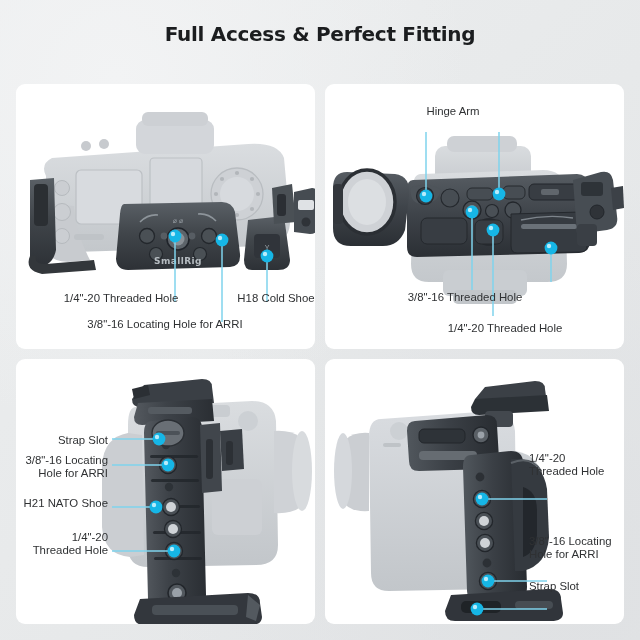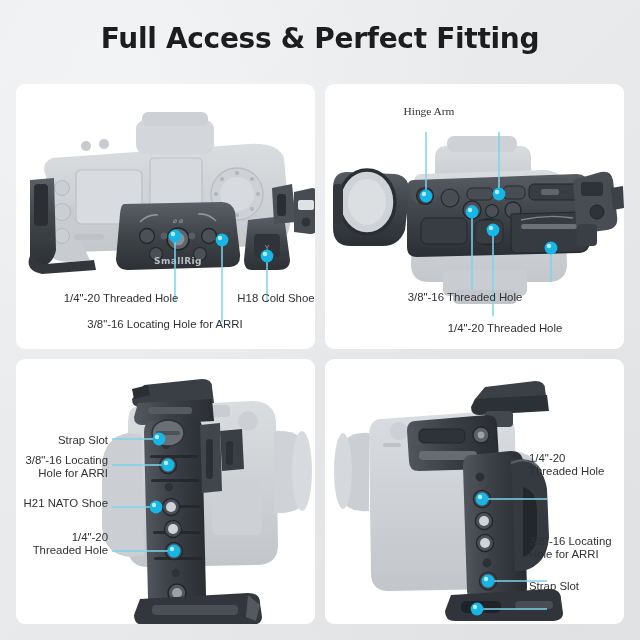--- a/index.html
+++ b/index.html
@@ -15,21 +15,21 @@
     background:
       radial-gradient(circle at 18% 12%, #f2f3f4 0%, rgba(242,243,244,0) 46%),
       radial-gradient(circle at 88% 90%, #dfe1e3 0%, rgba(223,225,227,0) 50%),
       linear-gradient(135deg,#eceeef 0%,#e7e9ea 55%,#e3e5e7 100%);
     pointer-events:none;
   }
 
   .page-title{
     position:absolute;left:0;right:0;top:22px;
     text-align:center;
-    font-size:28px;
+    font-size:20px;
     font-weight:bold;
     letter-spacing:-0.3px;
     color:#1b1d1f;
     font-family:"DejaVu Sans","Liberation Sans",sans-serif;
   }
 
   .grid{
     position:absolute;
     left:16px;top:84px;
     width:608px;height:540px;
@@ -258,21 +258,21 @@
           <circle cx="168" cy="146" r="6.4" fill="#16b6e6"></circle>
           <circle cx="166" cy="144" r="2.2" fill="#b8ecfb"></circle>
 
           <line x1="226" y1="164" x2="226" y2="198" stroke="#7fd3ec" stroke-width="1.5"></line>
           <circle cx="226" cy="164" r="6.4" fill="#16b6e6"></circle>
           <circle cx="224" cy="162" r="2.2" fill="#b8ecfb"></circle>
         </g>
       </svg>
     </div>
 
-    <div class="lbl c" style="left:104px;top:21px;font-family:Liberation Serif, serif;">Hinge Arm</div>
+    <div class="lbl c" style="left:128px;top:21px;">Hinge Arm</div>
     <div class="lbl c" style="left:140px;top:207px;">3/8"-16 Threaded Hole</div>
     <div class="lbl c" style="left:180px;top:238px;">1/4"-20 Threaded Hole</div>
   </div>
 
   <div class="panel">
     <div class="stage">
       <svg viewBox="0 0 299 265" preserveAspectRatio="xMidYMid meet">
         <defs>
           <linearGradient id="p3cage" x1="0" y1="0" x2="1" y2="0">
             <stop offset="0" stop-color="#54595f"></stop>

